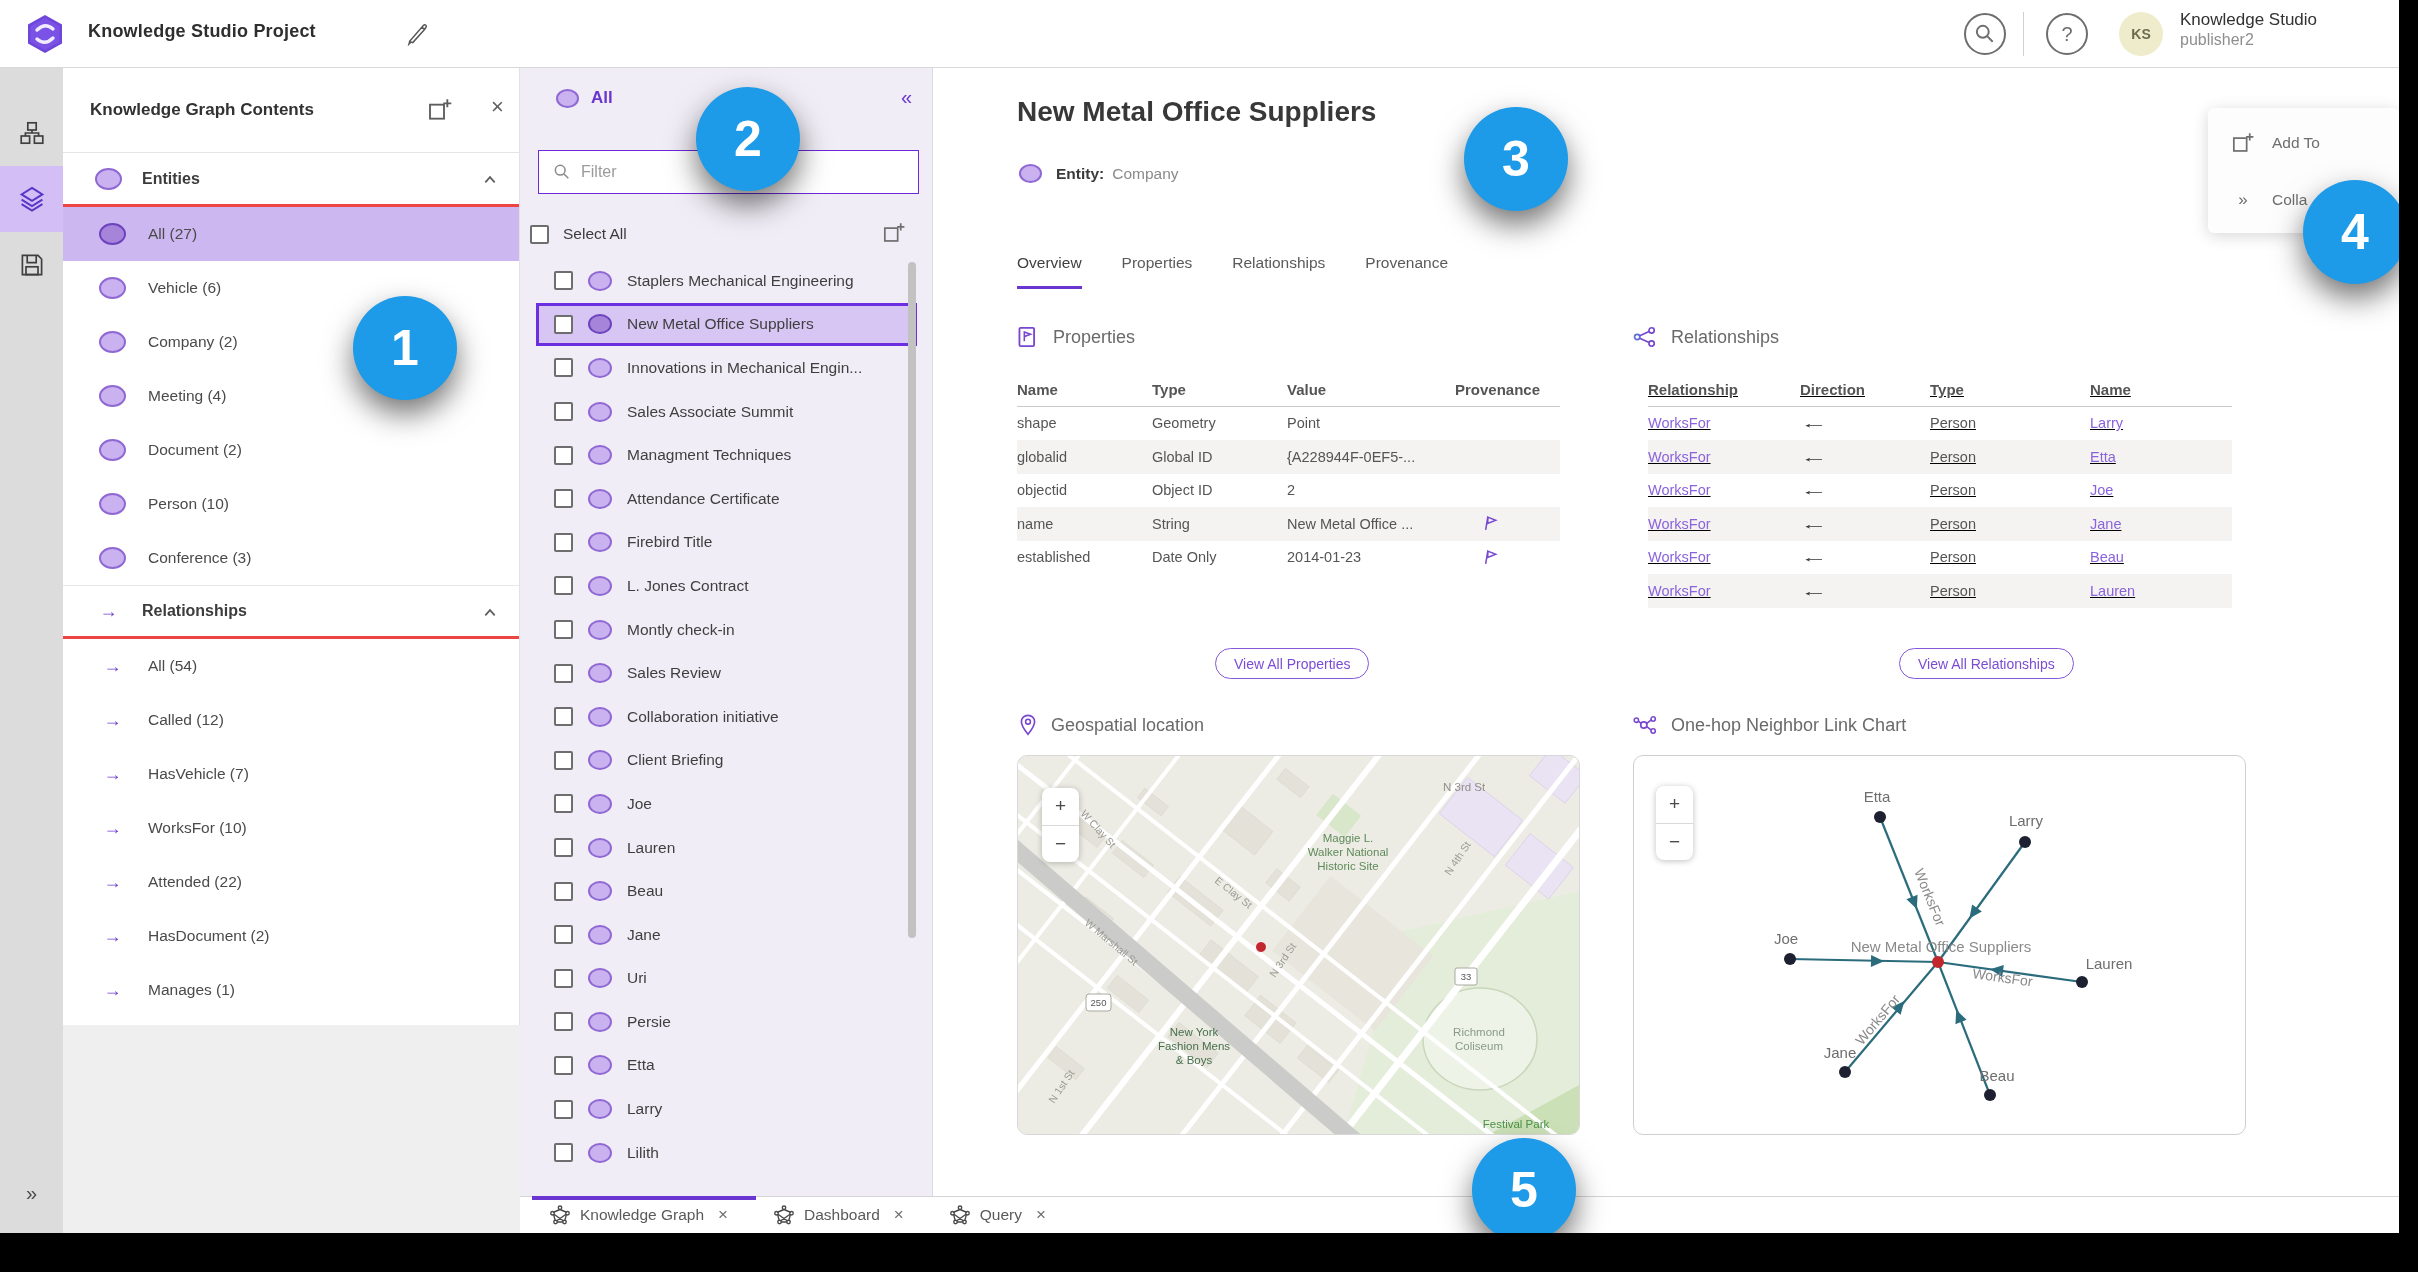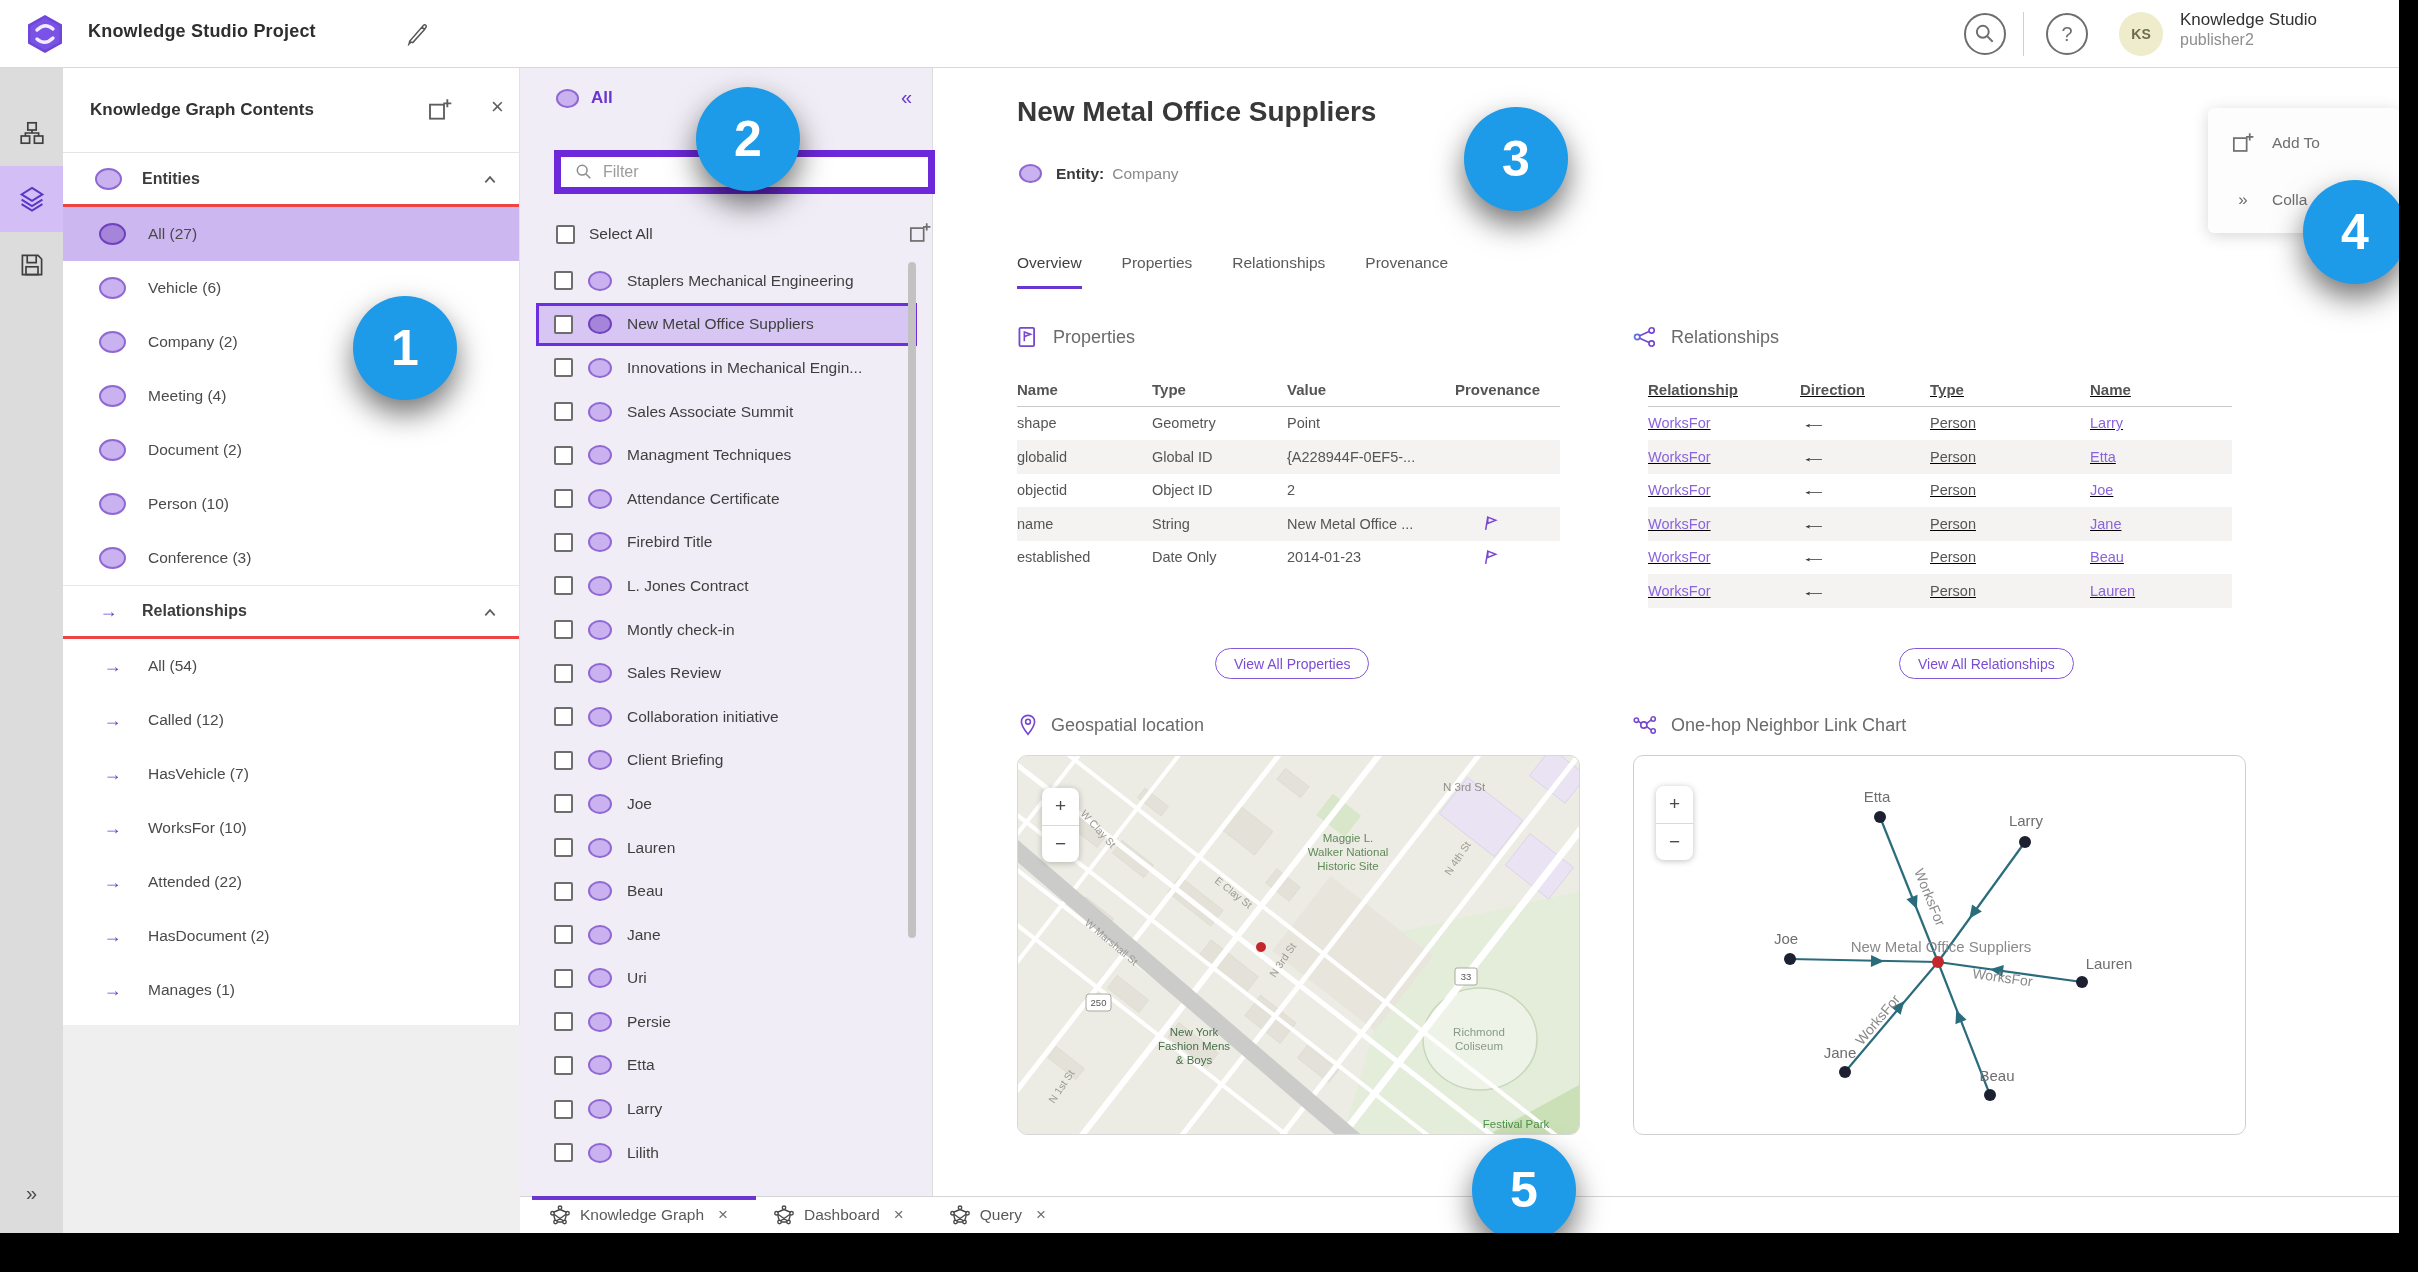--- a/index.html
+++ b/index.html
@@ -42,24 +42,24 @@
   .ellipse { width:27px; height:22px; border-radius:50%; background:#c9b2ef; border:2px solid #8f68d4; flex:none; }
   .rel-arrow { font-size:18px; color:#7040d0; width:27px; text-align:center; flex:none; }
 
   
   .mid-panel { position:absolute; left:520px; top:68px; width:413px; height:1128px; background:#f0edf6; border-right:1px solid #dcdcdc; z-index:3; }
   .mp-header { position:absolute; left:0; top:0; width:100%; height:64px; }
   .mp-all { position:absolute; left:36px; top:20px; display:flex; align-items:center; gap:12px; }
   .mp-all .ellipse { width:23px; height:19px; }
   .mp-all-label { font-size:17px; font-weight:700; color:#6a35d0; }
   .mp-collapse { position:absolute; right:20px; top:18px; font-size:20px; color:#6a35d0; cursor:pointer; }
-  .filter-box { position:absolute; left:18px; top:82px; width:381px; height:44px; background:#fff; border:7px solid #6d28d9; display:flex; align-items:center; padding-left:14px; gap:10px;margin-left:16px; }
+  .filter-box { position:absolute; left:18px; top:82px; width:381px; height:44px; background:#fff; border:1px solid #6d28d9; display:flex; align-items:center; padding-left:14px; gap:10px; }
   .filter-box input { border:none; outline:none; font-size:16px; color:#333; width:300px; font-family:"Liberation Sans",sans-serif; background:transparent; }
   .filter-box input::placeholder { color:#9b9b9b; }
-  .selectall-row { position:absolute; left:36px; top:146px; width:381px; height:40px; display:flex; align-items:center; gap:14px; }
+  .selectall-row { position:absolute; left:10px; top:146px; width:381px; height:40px; display:flex; align-items:center; gap:14px; }
   .selectall-label { font-size:15.5px; color:#3c3c3c; }
   .sa-addicon { position:absolute; right:6px; top:8px; width:22px; height:22px; cursor:pointer; }
   .checkbox { width:19px; height:19px; background:#fff; border:2px solid #6e6e6e; border-radius:2px; flex:none; }
   .mid-list { position:absolute; left:0; top:191px; width:100%; }
   .mid-row { display:flex; align-items:center; height:43.6px; padding-left:34px; gap:15px; cursor:pointer; position:relative; }
   .mid-row .ellipse { width:24px; height:20px; }
   .mid-row .row-label { font-size:15.5px; color:#3f3f3f; white-space:nowrap; }
   .mid-row.selected { background:#d7c6f3; outline:3px solid #6c2fe0; outline-offset:-3px; margin:0 15px 0 16px; padding-left:18px; }
   .mid-row.selected .ellipse { background:#a684da; border-color:#6d43bd; }
   .mp-scrollthumb { position:absolute; left:388px; top:194px; width:8px; height:676px; border-radius:4px; background:#c2c2c2; }

